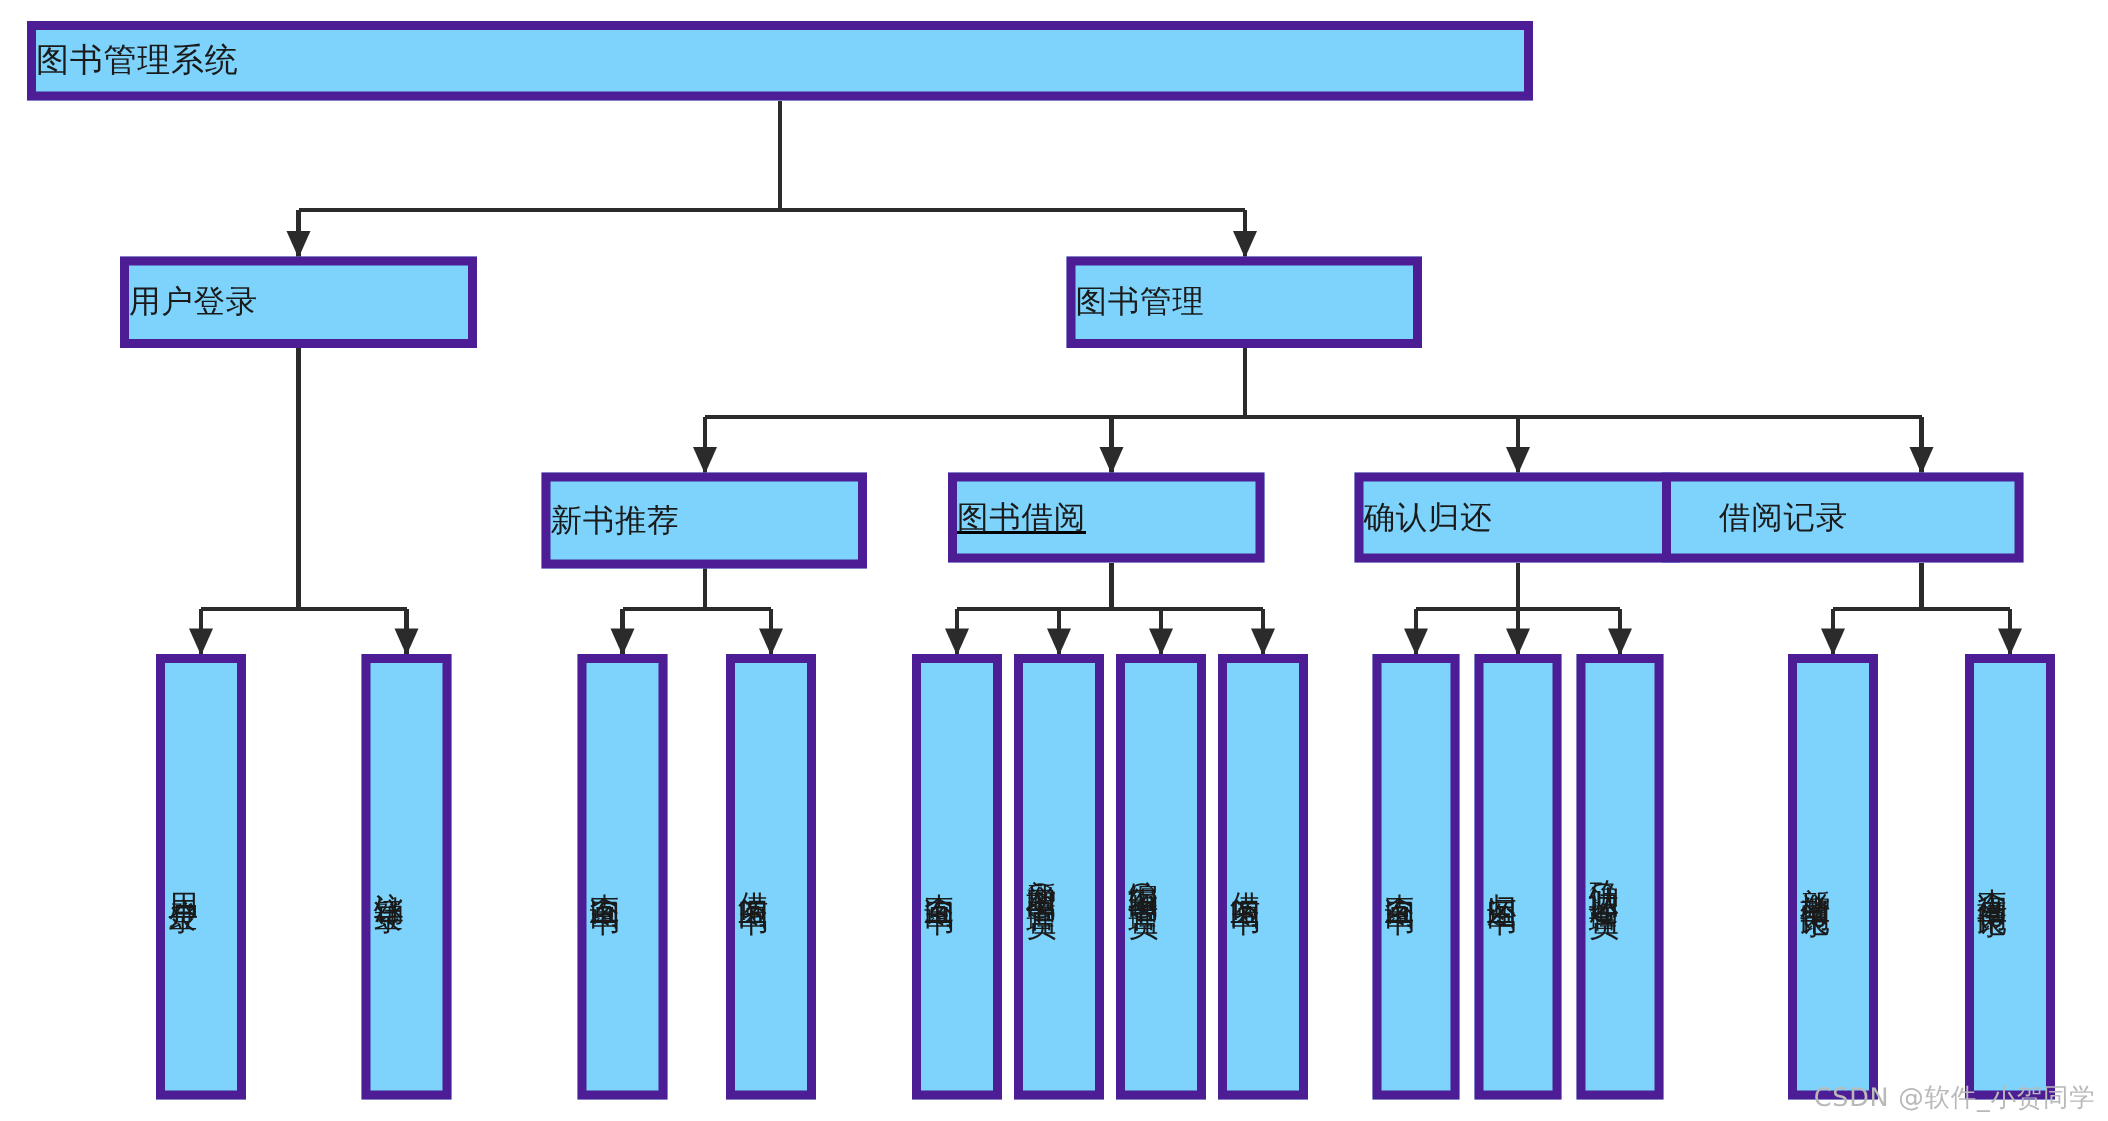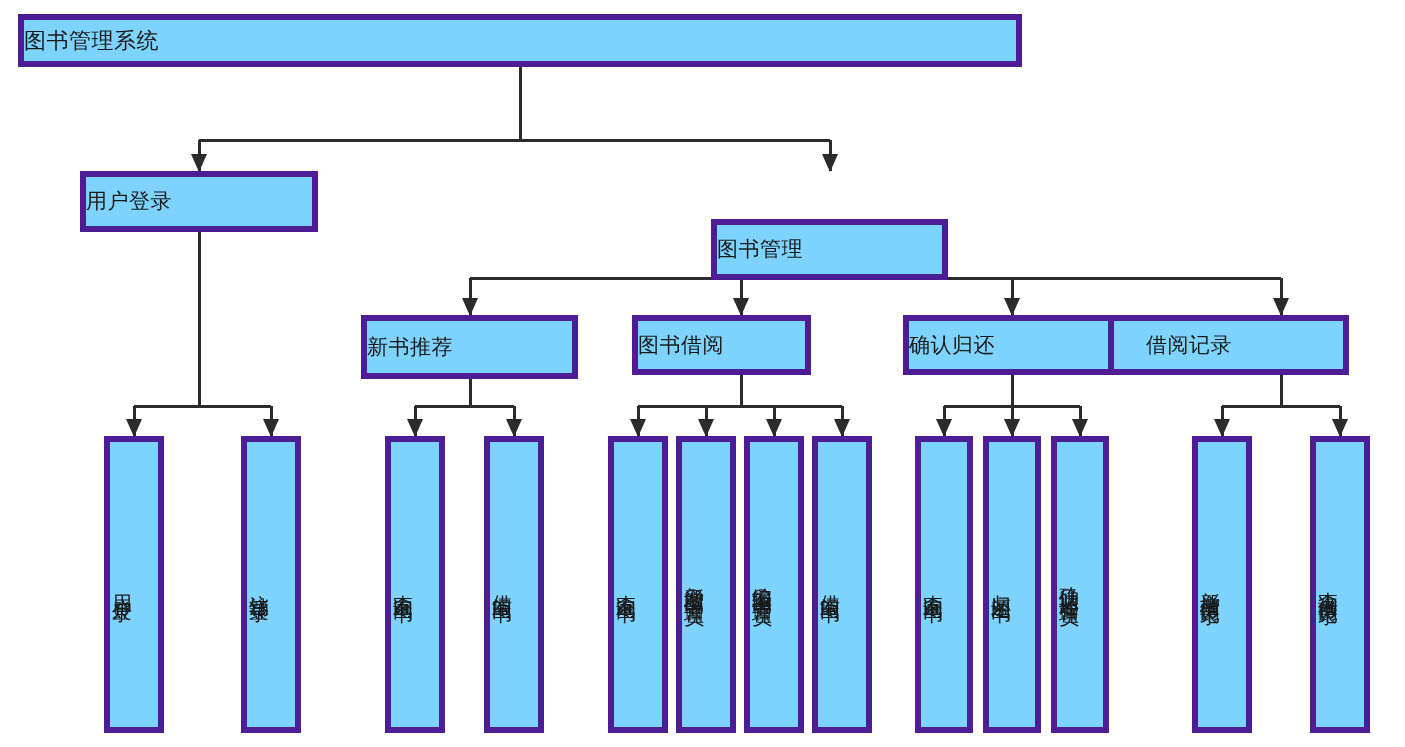--- a/index.html
+++ b/index.html
@@ -124,27 +124,27 @@
       <line x1="1340" y1="406" x2="1340" y2="436" stroke="#2b2b2b" stroke-width="3" shape-rendering="crispEdges"></line>
       <polygon points="1332,419 1348,419 1340,437" fill="#2b2b2b"></polygon>
     </svg>
   <div id="node-layer">
       <div class="node-box level-0" style="left: 18px; top: 14px; width: 1004px; height: 53px;">
         <span class="node-label">图书管理系统</span>
       </div>
       <div class="node-box level-1" style="left: 80px; top: 171px; width: 238px; height: 61px;">
         <span class="node-label">用户登录</span>
       </div>
-      <div class="node-box level-1" style="left: 711px; top: 171px; width: 237px; height: 61px; margin-top: 48px;">
+      <div class="node-box level-1" style="left: 711px; top: 171px; width: 237px; height: 61px;">
         <span class="node-label">图书管理</span>
       </div>
       <div class="node-box level-2" style="left: 361px; top: 315px; width: 217px; height: 64px;">
         <span class="node-label">新书推荐</span>
       </div>
-      <div class="node-box level-2" style="left: 632px; top: 315px; width: 179px; height: 60px;">
+      <div class="node-box level-2" style="left: 632px; top: 315px; width: 211px; height: 60px; text-decoration: underline;">
         <span class="node-label">图书借阅</span>
       </div>
       <div class="node-box level-2" style="left: 903px; top: 315px; width: 217px; height: 60px;">
         <span class="node-label">确认归还</span>
       </div>
       <div class="node-box level-2" style="left: 1108px; top: 315px; width: 241px; height: 60px; padding-left: 32px;">
         <span class="node-label">借阅记录</span>
       </div>
       <div class="node-box level-3 vertical" style="left: 104px; top: 436px; width: 60px; height: 297px;">
         <span class="node-label">用户登录</span>
@@ -179,13 +179,14 @@
       <div class="node-box level-3 vertical" style="left: 1051px; top: 436px; width: 58px; height: 297px;">
         <span class="node-label">确认归还（管理员）</span>
       </div>
       <div class="node-box level-3 vertical" style="left: 1192px; top: 436px; width: 60px; height: 297px;">
         <span class="node-label">新增借阅记录</span>
       </div>
       <div class="node-box level-3 vertical" style="left: 1310px; top: 436px; width: 60px; height: 297px;">
         <span class="node-label">查询借阅记录</span>
       </div>
     </div>
+  <div id="watermark">CSDN @软件_小贺同学</div>
 </div>
 
 </body></html>

